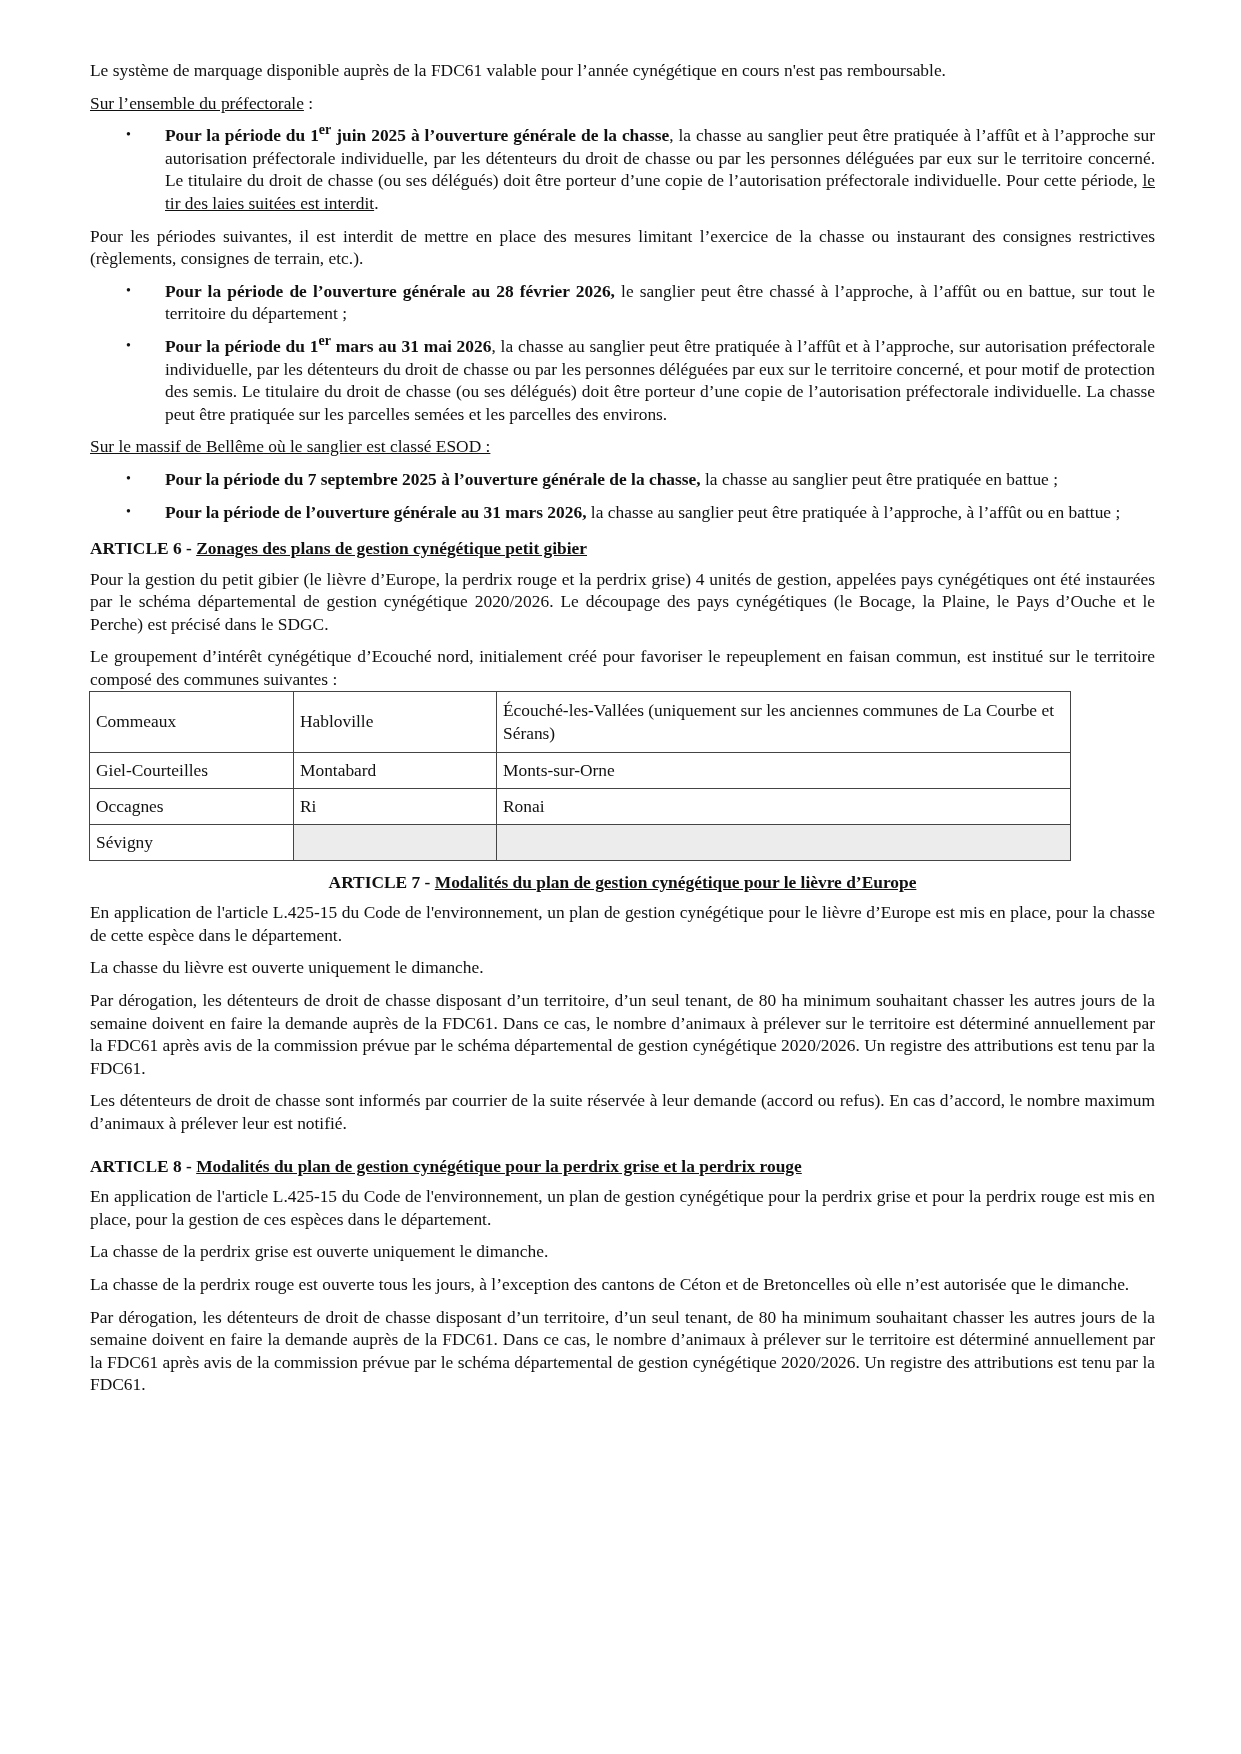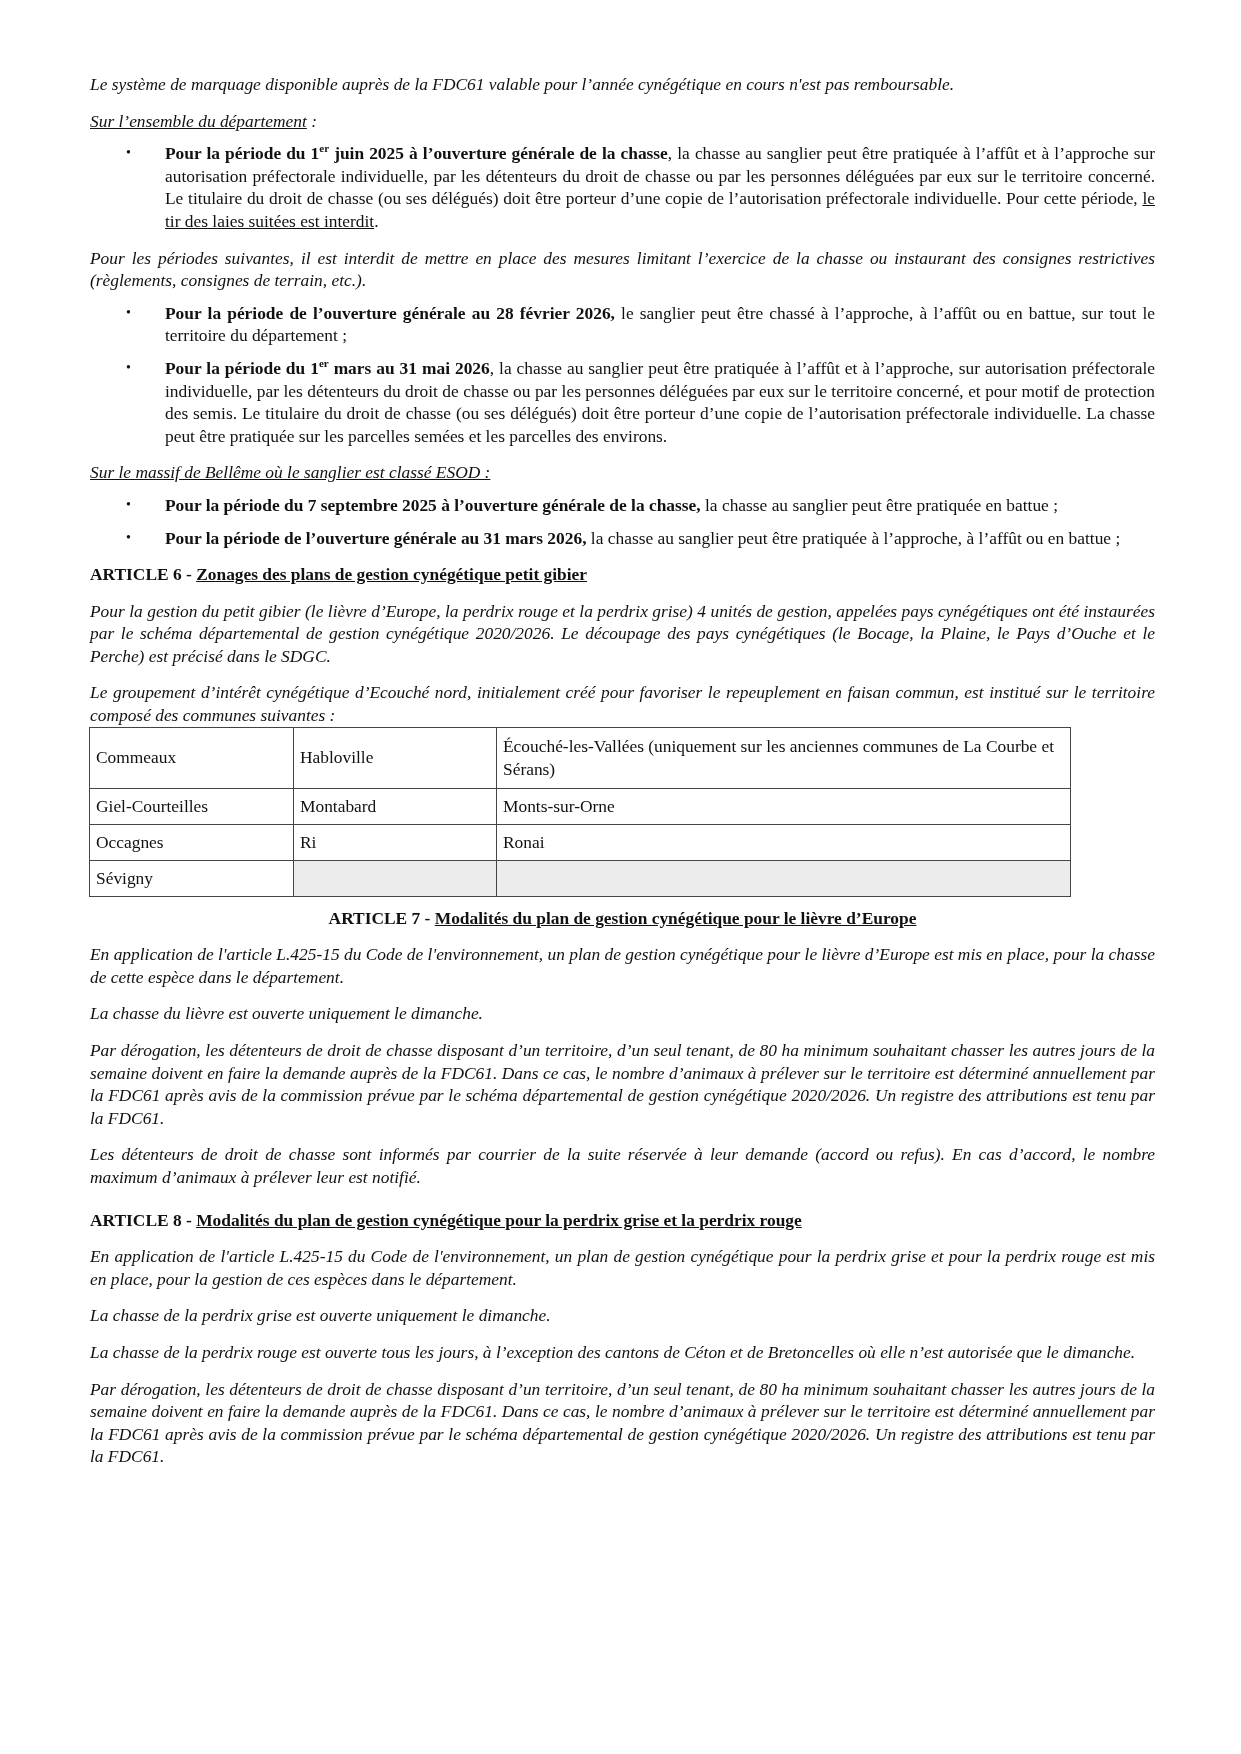--- a/index.html
+++ b/index.html
@@ -2,24 +2,24 @@
 <html><head>
 <meta charset="utf-8">
 <style>
   html, body { margin: 0; padding: 0; background: #ffffff; }
   body {
     width: 1241px; height: 1754px; position: relative; overflow: hidden;
     font-family: "Liberation Serif", "DejaVu Serif", serif;
     color: #111111; font-size: 17.4px; line-height: 22.6px;
   }
   .page { position: absolute; left: 90px; top: 59px; width: 1065px; }
-  p { margin: 14px 0 10px 0; text-align: justify; font-style: italic; }
+  p { margin: 0 0 10px 0; text-align: justify; }
   .u { text-decoration: underline; }
   b, .b { font-weight: bold; }
-  sup { font-size: 11px; line-height: 0; vertical-align: 7px; margin-top: 11px; }
+  sup { font-size: 14px; line-height: 0; vertical-align: 7px; margin-top: 11px; }
   ul.bullets { list-style: none; margin: 0 0 10px 0; padding: 0; }
   ul.bullets li { position: relative; padding-left: 75px; margin-bottom: 10px; text-align: justify; }
   ul.bullets li .dot {
     position: absolute; left: 36px; top: 0; font-size: 14px;
   }
   h3.article { font-size: 17.4px; margin: 14px 0 8px 0; font-weight: bold; line-height: 22.6px; }
   h3.article .title { text-decoration: underline; }
   table.communes {
     border-collapse: collapse; width: 982px; margin: 0 0 10px -1px;
   }
@@ -32,21 +32,21 @@
   table.communes td.empty { background: #ececec; }
   table.communes tr.first td { height: 52px; }
 </style>
 </head>
 <body>
 
 <div class="page">
 
   <p>Le système de marquage disponible auprès de la FDC61 valable pour l’année cynégétique en cours n'est pas remboursable.</p>
 
-  <p><span class="u">Sur l’ensemble du département</span><span> :</span></p>
+  <p><span class="u">Sur l’ensemble du préfectorale</span><span> :</span></p>
 
   <ul class="bullets">
     <li>
       <span class="dot">•</span>
       <b><span>Pour la période du 1</span><sup>er</sup><span> juin 2025 à l’ouverture générale de la chasse</span></b><span>, la chasse au sanglier peut être pratiquée à l’affût et à l’approche sur autorisation préfectorale individuelle, par les détenteurs du droit de chasse ou par les personnes déléguées par eux sur le territoire concerné. Le titulaire du droit de chasse (ou ses délégués) doit être porteur d’une copie de l’autorisation préfectorale individuelle. Pour cette période, </span><span class="u">le tir des laies suitées est interdit</span><span>.</span>
     </li>
   </ul>
 
   <p>Pour les périodes suivantes, il est interdit de mettre en place des mesures limitant l’exercice de la chasse ou instaurant des consignes restrictives (règlements, consignes de terrain, etc.).</p>
 

